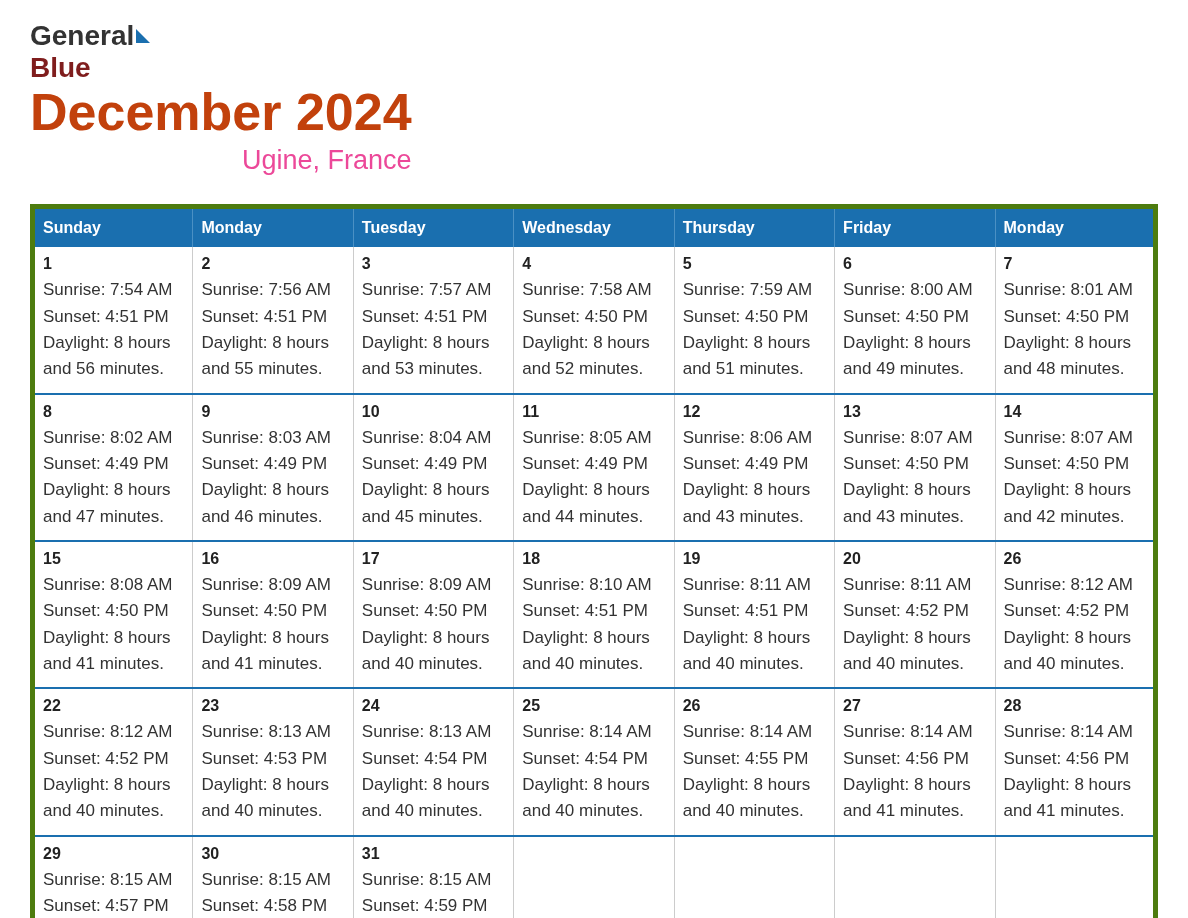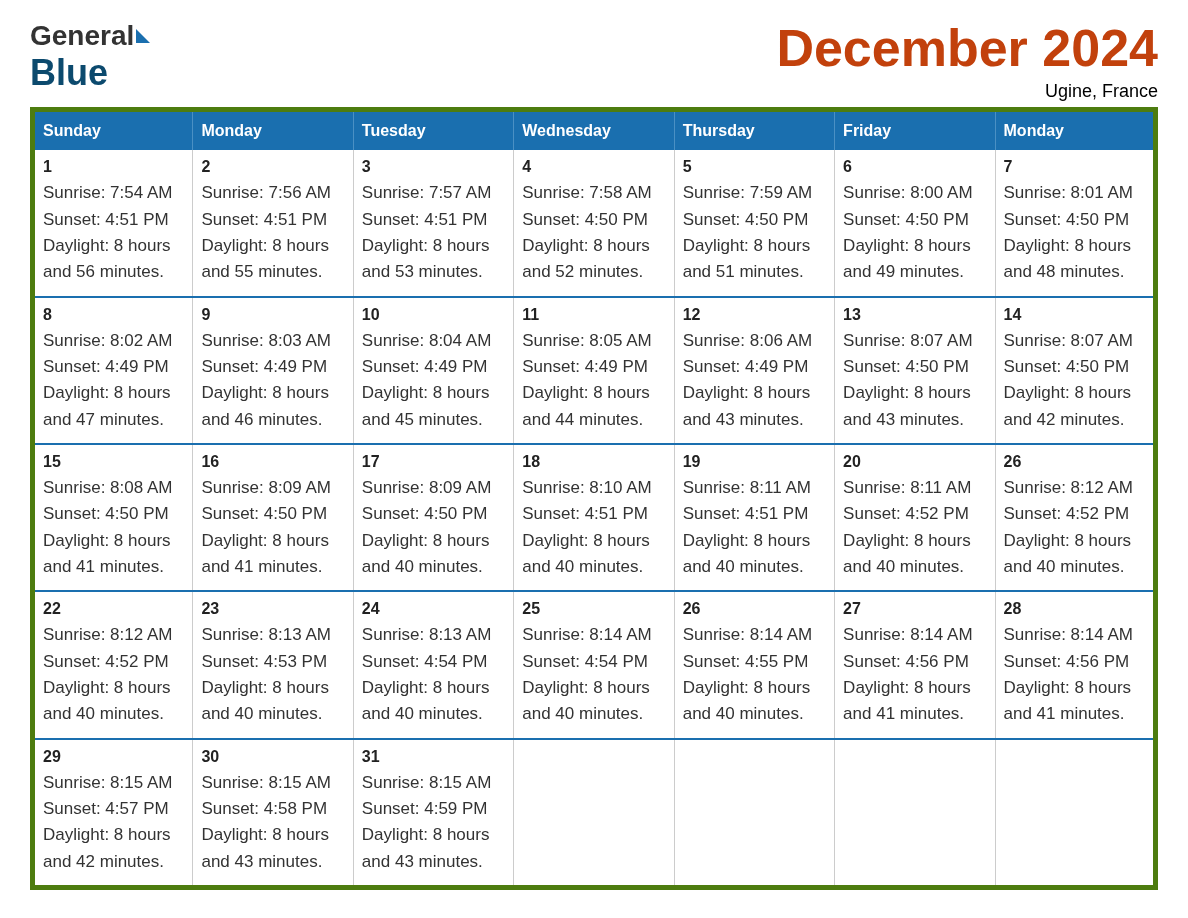--- a/index.html
+++ b/index.html
@@ -7,21 +7,22 @@
       font-family: Arial, sans-serif;
       background: #fff;
       width: 1188px;
       min-height: 918px;
       padding: 20px 30px;
     }
     .header {
       display: flex;
       justify-content: space-between;
       align-items: flex-start;
-      margin-bottom: 5px;
+      margin-bottom: 28px;
+      flex-direction: column;
     }
     .logo {
       display: flex;
       flex-direction: column;
       align-items: flex-start;
     }
     .logo-text {
       display: flex;
       align-items: center;
       font-size: 28px;
@@ -33,36 +34,36 @@
     .logo-arrow {
       width: 0;
       height: 0;
       border-left: 14px solid #1a6faf;
       border-top: 14px solid transparent;
       border-bottom: 0px solid transparent;
       margin: 0 2px;
       display: inline-block;
     }
     .logo-blue {
-      color: #0c4a6e;
-      font-size: 36px;
+      color: #7f1d1d;
+      font-size: 28px;
       font-weight: bold;
     }
     .title-block {
       text-align: right;
     }
     .month-title {
       font-size: 52px;
       font-weight: bold;
       color: #c2410c;
       line-height: 1.1;
     }
     .location {
-      font-size: 18px;
-      color: #000000;
+      font-size: 27px;
+      color: #ec4899;
       margin-top: 4px;
     }
     .calendar-table {
       width: 100%;
       border-collapse: collapse;
       border: 5px solid #4d7c0f;
     }
     .calendar-table th {
       background-color: #1a6faf;
       color: #fff;

